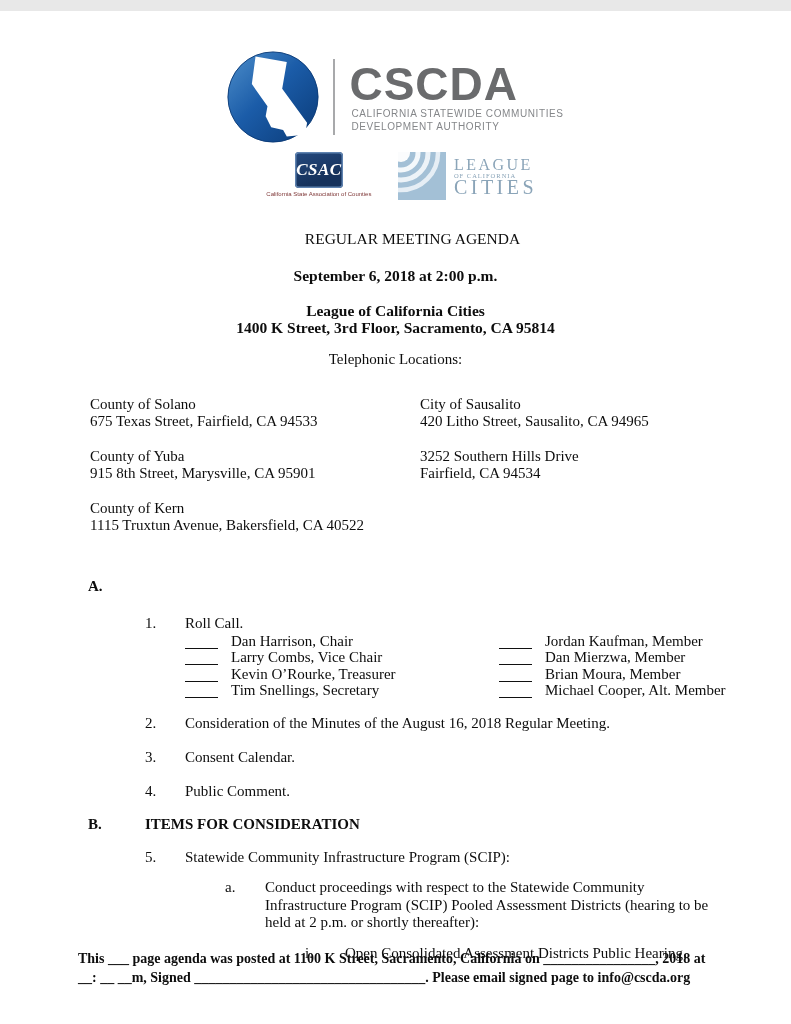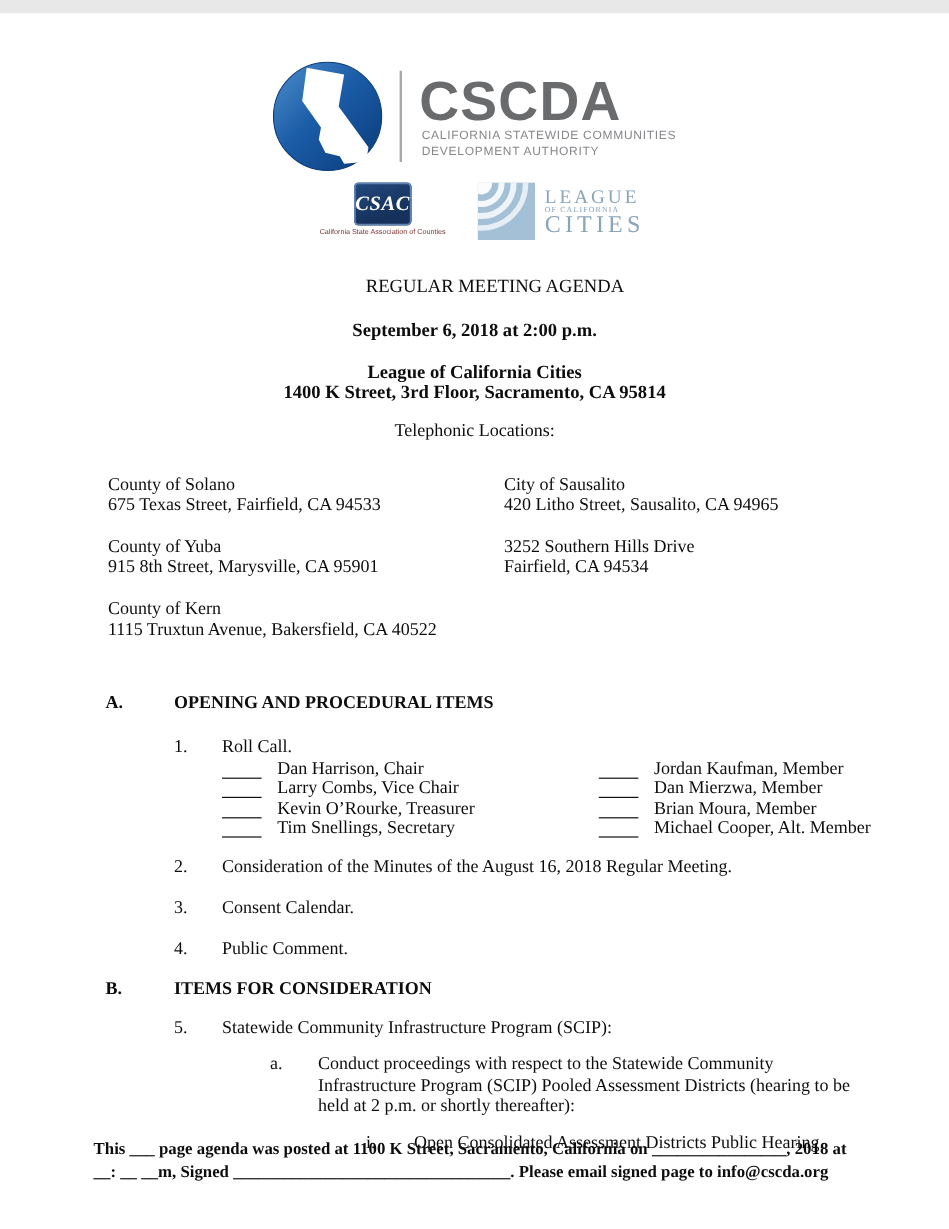--- a/index.html
+++ b/index.html
@@ -180,21 +180,20 @@
     </div>
     <div class="loc-cell">
       <div>County of Kern</div>
       <div>1115 Truxtun Avenue, Bakersfield, CA 40522</div>
     </div>
     <div class="loc-cell"></div>
   </div>
 
   <div class="sec secA">
     <span class="letter">A.</span>
-    <span class="sec-title">OPENING AND PROCEDURAL ITEMS</span>
   </div>
 
   <div class="item i1">
     <span class="num">1.</span>
     <span>Roll Call.</span>
   </div>
 
   <div class="rollcall">
     <div class="rc-col-left">
       <div class="rc-row">

